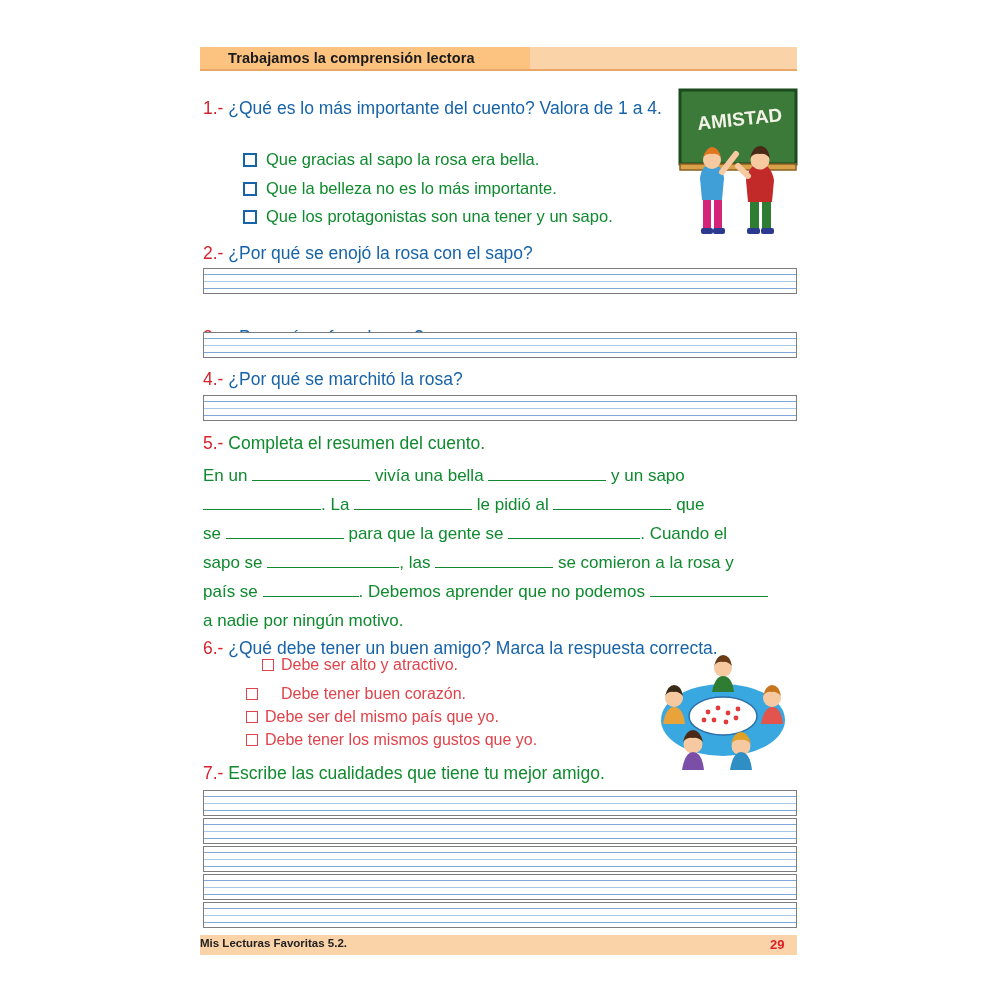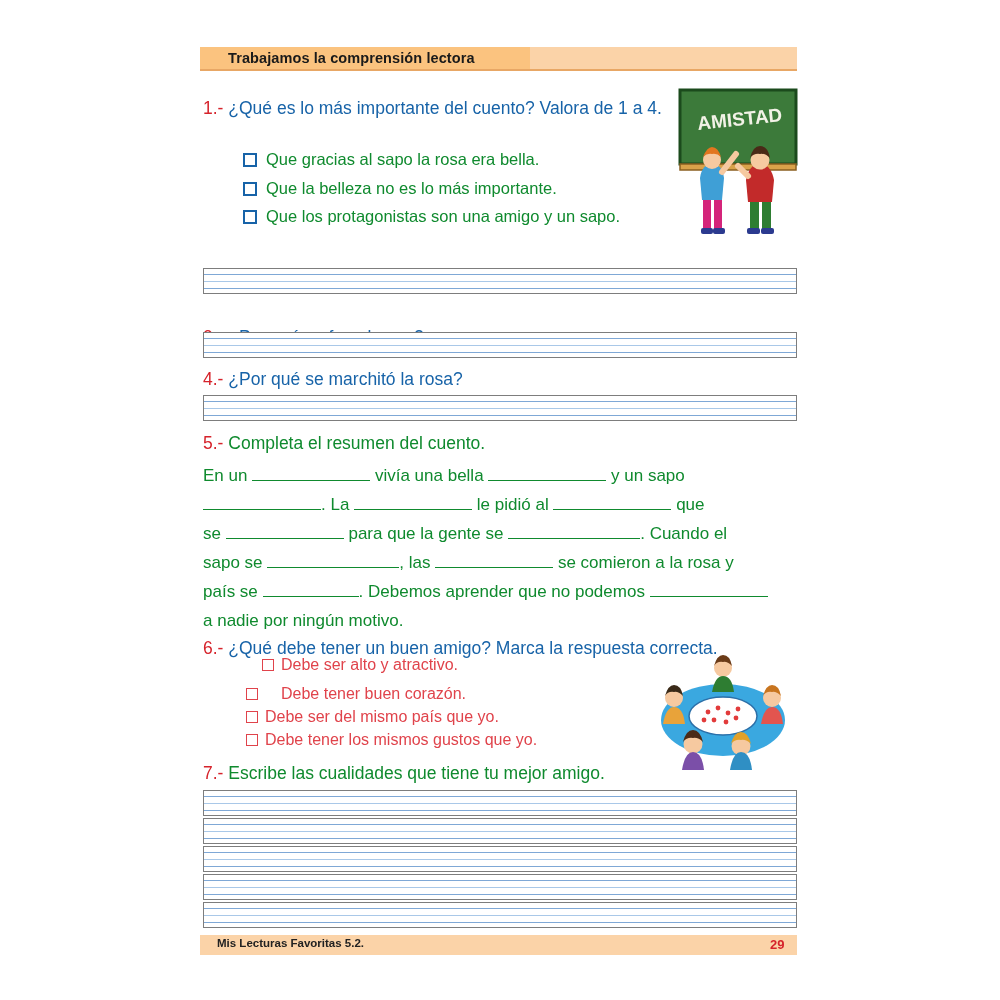--- a/index.html
+++ b/index.html
@@ -158,21 +158,21 @@
     height: 20px;
     background: #fbd3a8;
   }
   .footer-text {
     position: absolute;
     left: 200px;
     top: 937px;
     font-size: 11.5px;
     font-weight: bold;
     color: #222;
-    padding-left: 17px;
+    padding-left: 0;
   }
   .footer-page {
     position: absolute;
     left: 770px;
     top: 937px;
     font-size: 13px;
     font-weight: bold;
     color: #d6232b;
   }
 
@@ -211,21 +211,21 @@
   <div class="opt green-txt" style="left:243px; top:179px;">
     <span class="box"></span>
     <span>Que la belleza no es lo más importante.</span>
   </div>
   <div class="opt green-txt" style="left:243px; top:150px;">
     <span class="box"></span>
     <span>Que gracias al sapo la rosa era bella.</span>
   </div>
   <div class="opt green-txt" style="left:243px; top:207px;">
     <span class="box"></span>
-    <span>Que los protagonistas son una amigo y un sapo.</span>
+    <span>Que los protagonistas son una tener y un sapo.</span>
   </div>
 
   <div class="illo-board">
     <svg viewBox="0 0 124 150" width="124" height="150">
 
       <rect x="4" y="2" width="116" height="74" fill="#3c7a3a" stroke="#1b4a1c" stroke-width="3"></rect>
       <rect x="4" y="76" width="116" height="6" fill="#d9a24a" stroke="#8a5f20" stroke-width="1.5"></rect>
 
       <text x="22" y="42" font-family="'Liberation Sans', sans-serif" font-size="19" font-weight="bold" fill="#f2f2e6" transform="rotate(-6 22 42)">AMISTAD</text>
 
@@ -246,20 +246,24 @@
         <path d="M74 70 q3 -12 10 -12 q8 0 10 12 q-5 -5 -10 -4 q-6 -1 -10 4 z" fill="#4a2a17"></path>
         <rect x="74" y="114" width="9" height="28" fill="#2e7d32"></rect>
         <rect x="86" y="114" width="9" height="28" fill="#2e7d32"></rect>
         <rect x="71" y="140" width="13" height="6" rx="2" fill="#2b3a8f"></rect>
         <rect x="85" y="140" width="13" height="6" rx="2" fill="#2b3a8f"></rect>
         <path d="M72 88 l-10 -10" stroke="#f6c9a0" stroke-width="6" stroke-linecap="round"></path>
       </g>
     </svg>
   </div>
 
+  <div class="q q-blue" style="left:203px; top:243px;">
+    <span class="num">2.-</span>
+    <span>¿Por qué se enojó la rosa con el sapo?</span>
+  </div>
   <div class="lines" style="left:203px; top:268px; width:594px; height:26px;">
     <div class="inner">
       <div class="rule dark" style="top:5px;"></div>
       <div class="rule" style="top:12px;"></div>
       <div class="rule dark" style="top:19px;"></div>
     </div>
   </div>
 
   <div class="q q-blue" style="left:203px; top:306px;margin-top:21px;">
     <span class="num">3.-</span>

